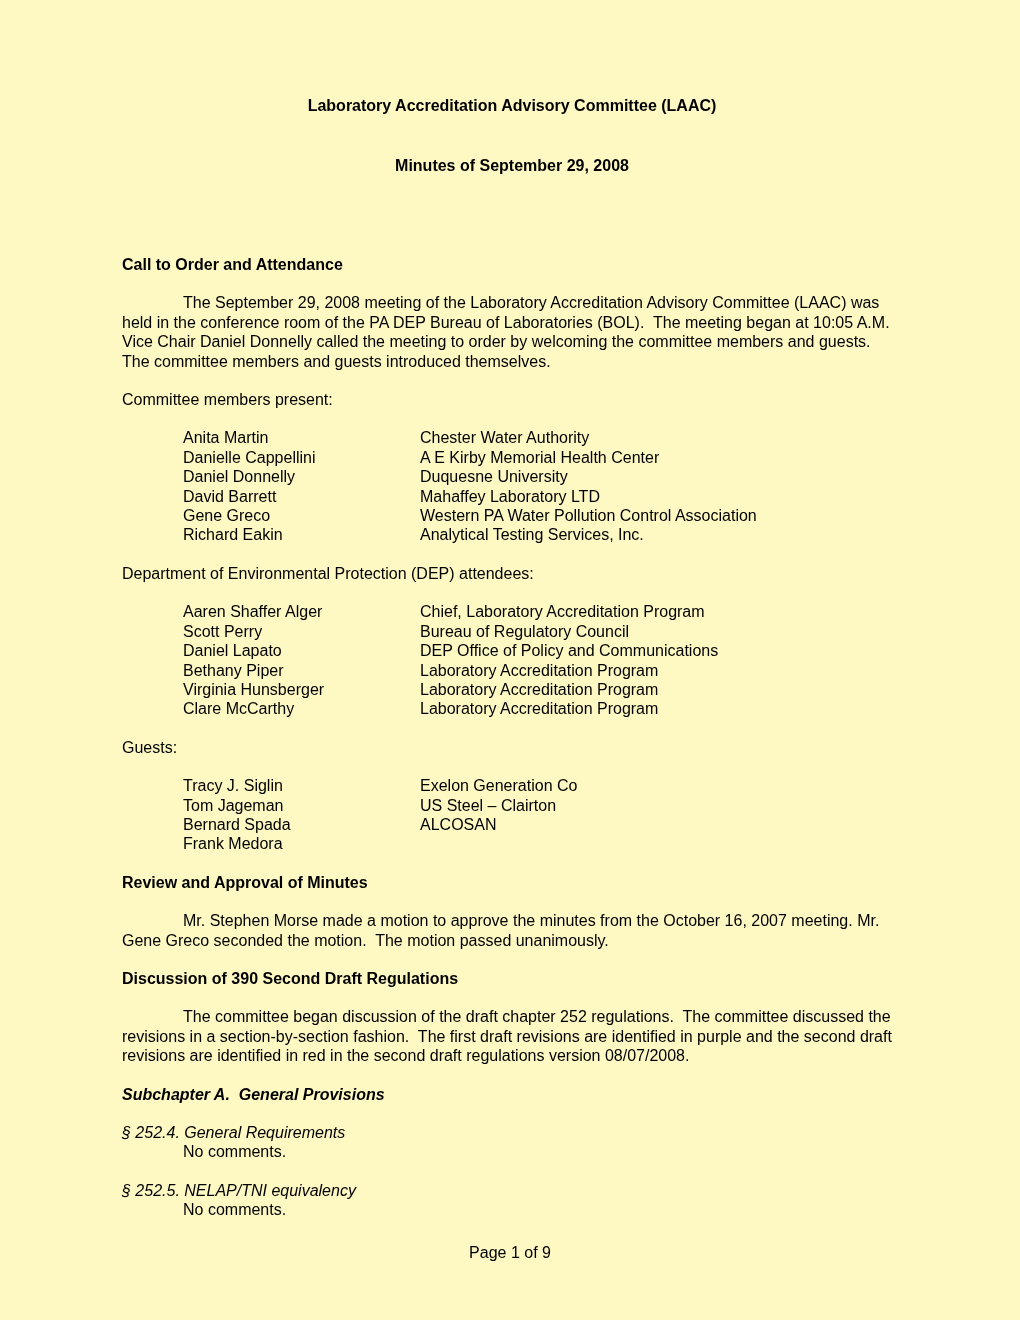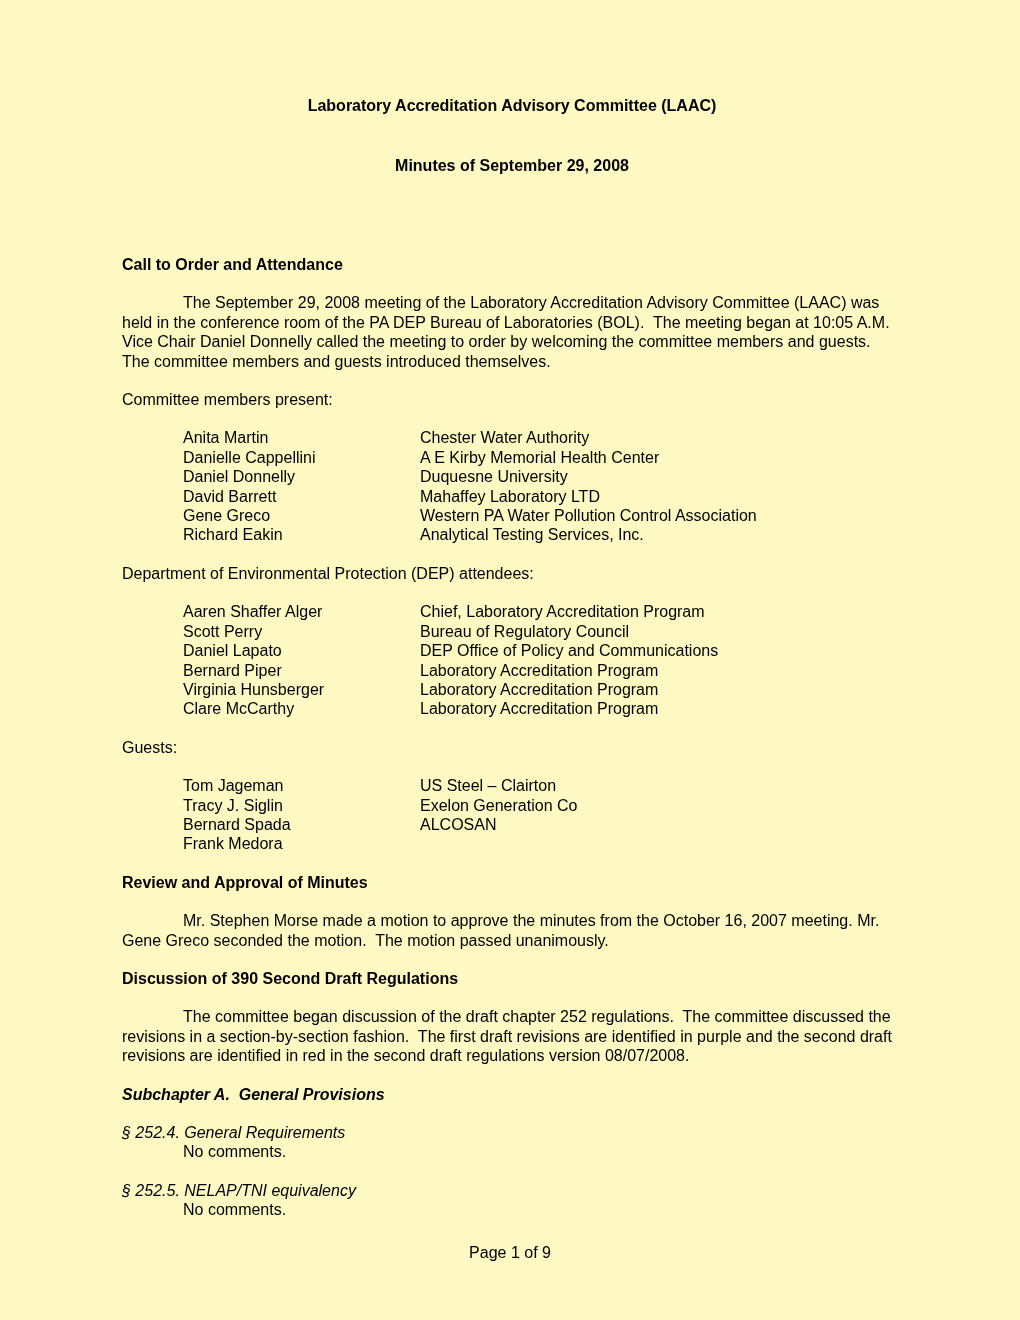--- a/index.html
+++ b/index.html
@@ -103,43 +103,43 @@
     </div>
     <div class="row">
       <span class="name">Scott Perry</span>
       <span class="org">Bureau of Regulatory Council</span>
     </div>
     <div class="row">
       <span class="name">Daniel Lapato</span>
       <span class="org">DEP Office of Policy and Communications</span>
     </div>
     <div class="row">
-      <span class="name">Bernard Piper</span>
+      <span class="name">Bethany Piper</span>
       <span class="org">Laboratory Accreditation Program</span>
     </div>
     <div class="row">
       <span class="name">Virginia Hunsberger</span>
       <span class="org">Laboratory Accreditation Program</span>
     </div>
     <div class="row">
       <span class="name">Clare McCarthy</span>
       <span class="org">Laboratory Accreditation Program</span>
     </div>
   </div>
 
   <div class="label-line">Guests:</div>
 
   <div class="attendee-list">
     <div class="row">
+      <span class="name">Tracy J. Siglin</span>
+      <span class="org">Exelon Generation Co</span>
+    </div>
+    <div class="row">
       <span class="name">Tom Jageman</span>
       <span class="org">US Steel – Clairton</span>
-    </div>
-    <div class="row">
-      <span class="name">Tracy J. Siglin</span>
-      <span class="org">Exelon Generation Co</span>
     </div>
     <div class="row">
       <span class="name">Bernard Spada</span>
       <span class="org">ALCOSAN</span>
     </div>
     <div class="row">
       <span class="name">Frank Medora</span>
     </div>
   </div>
 

